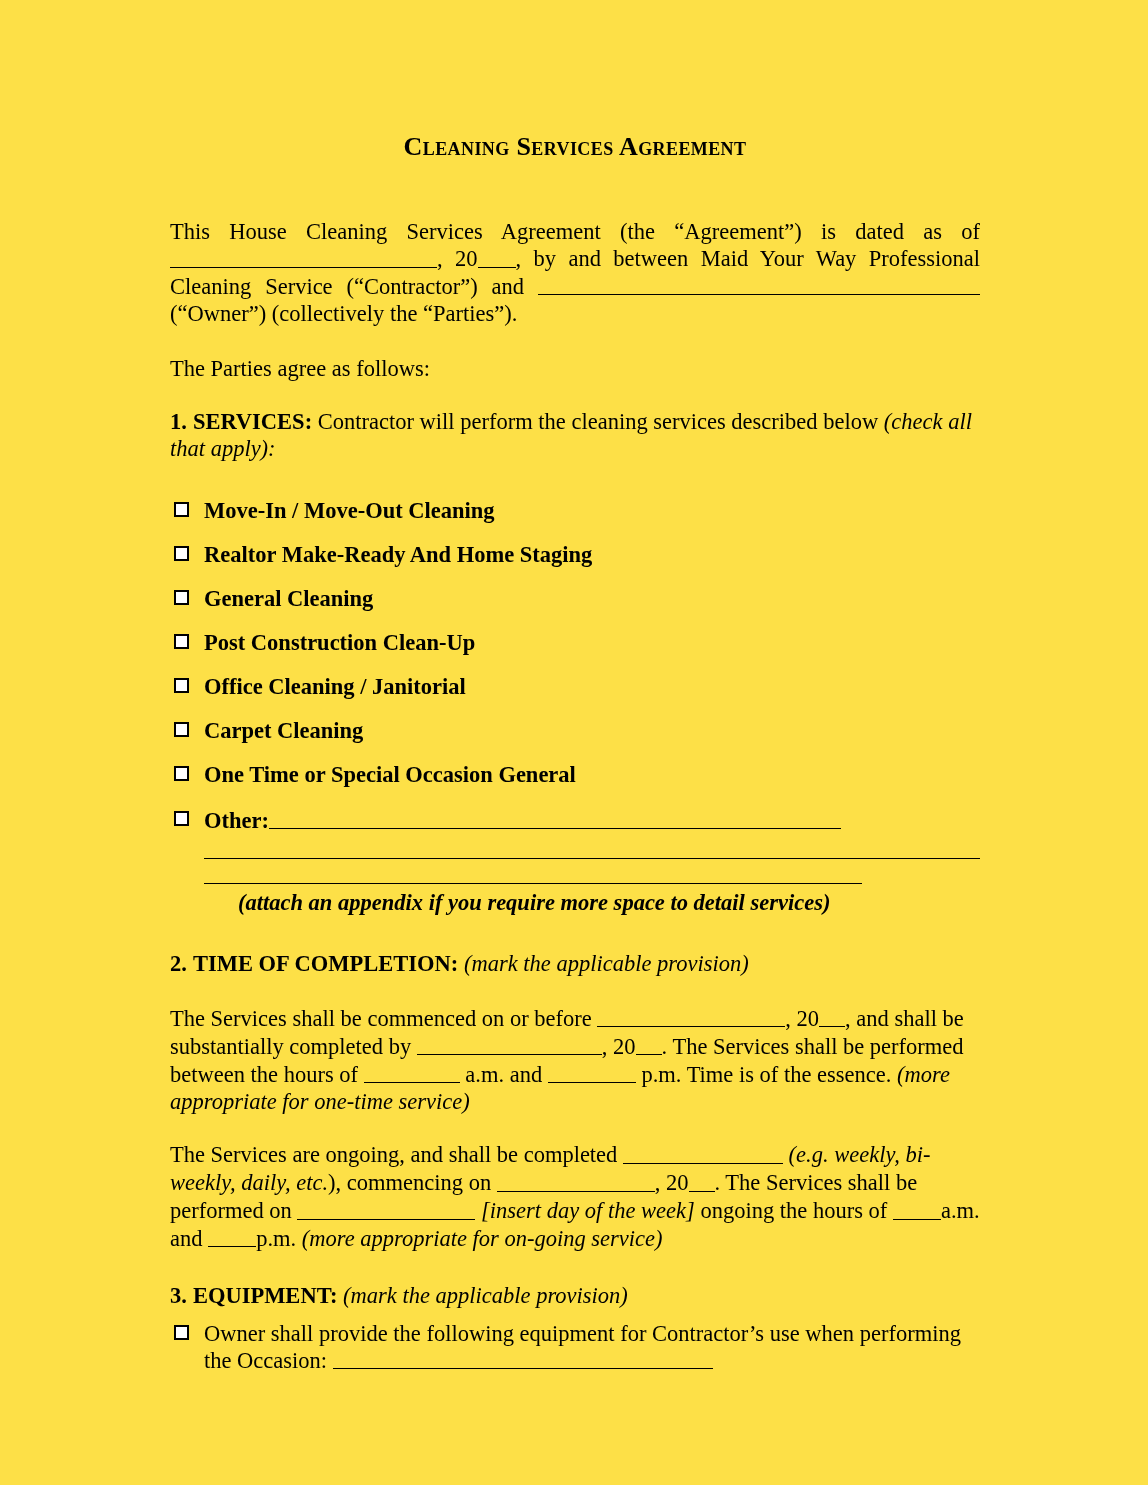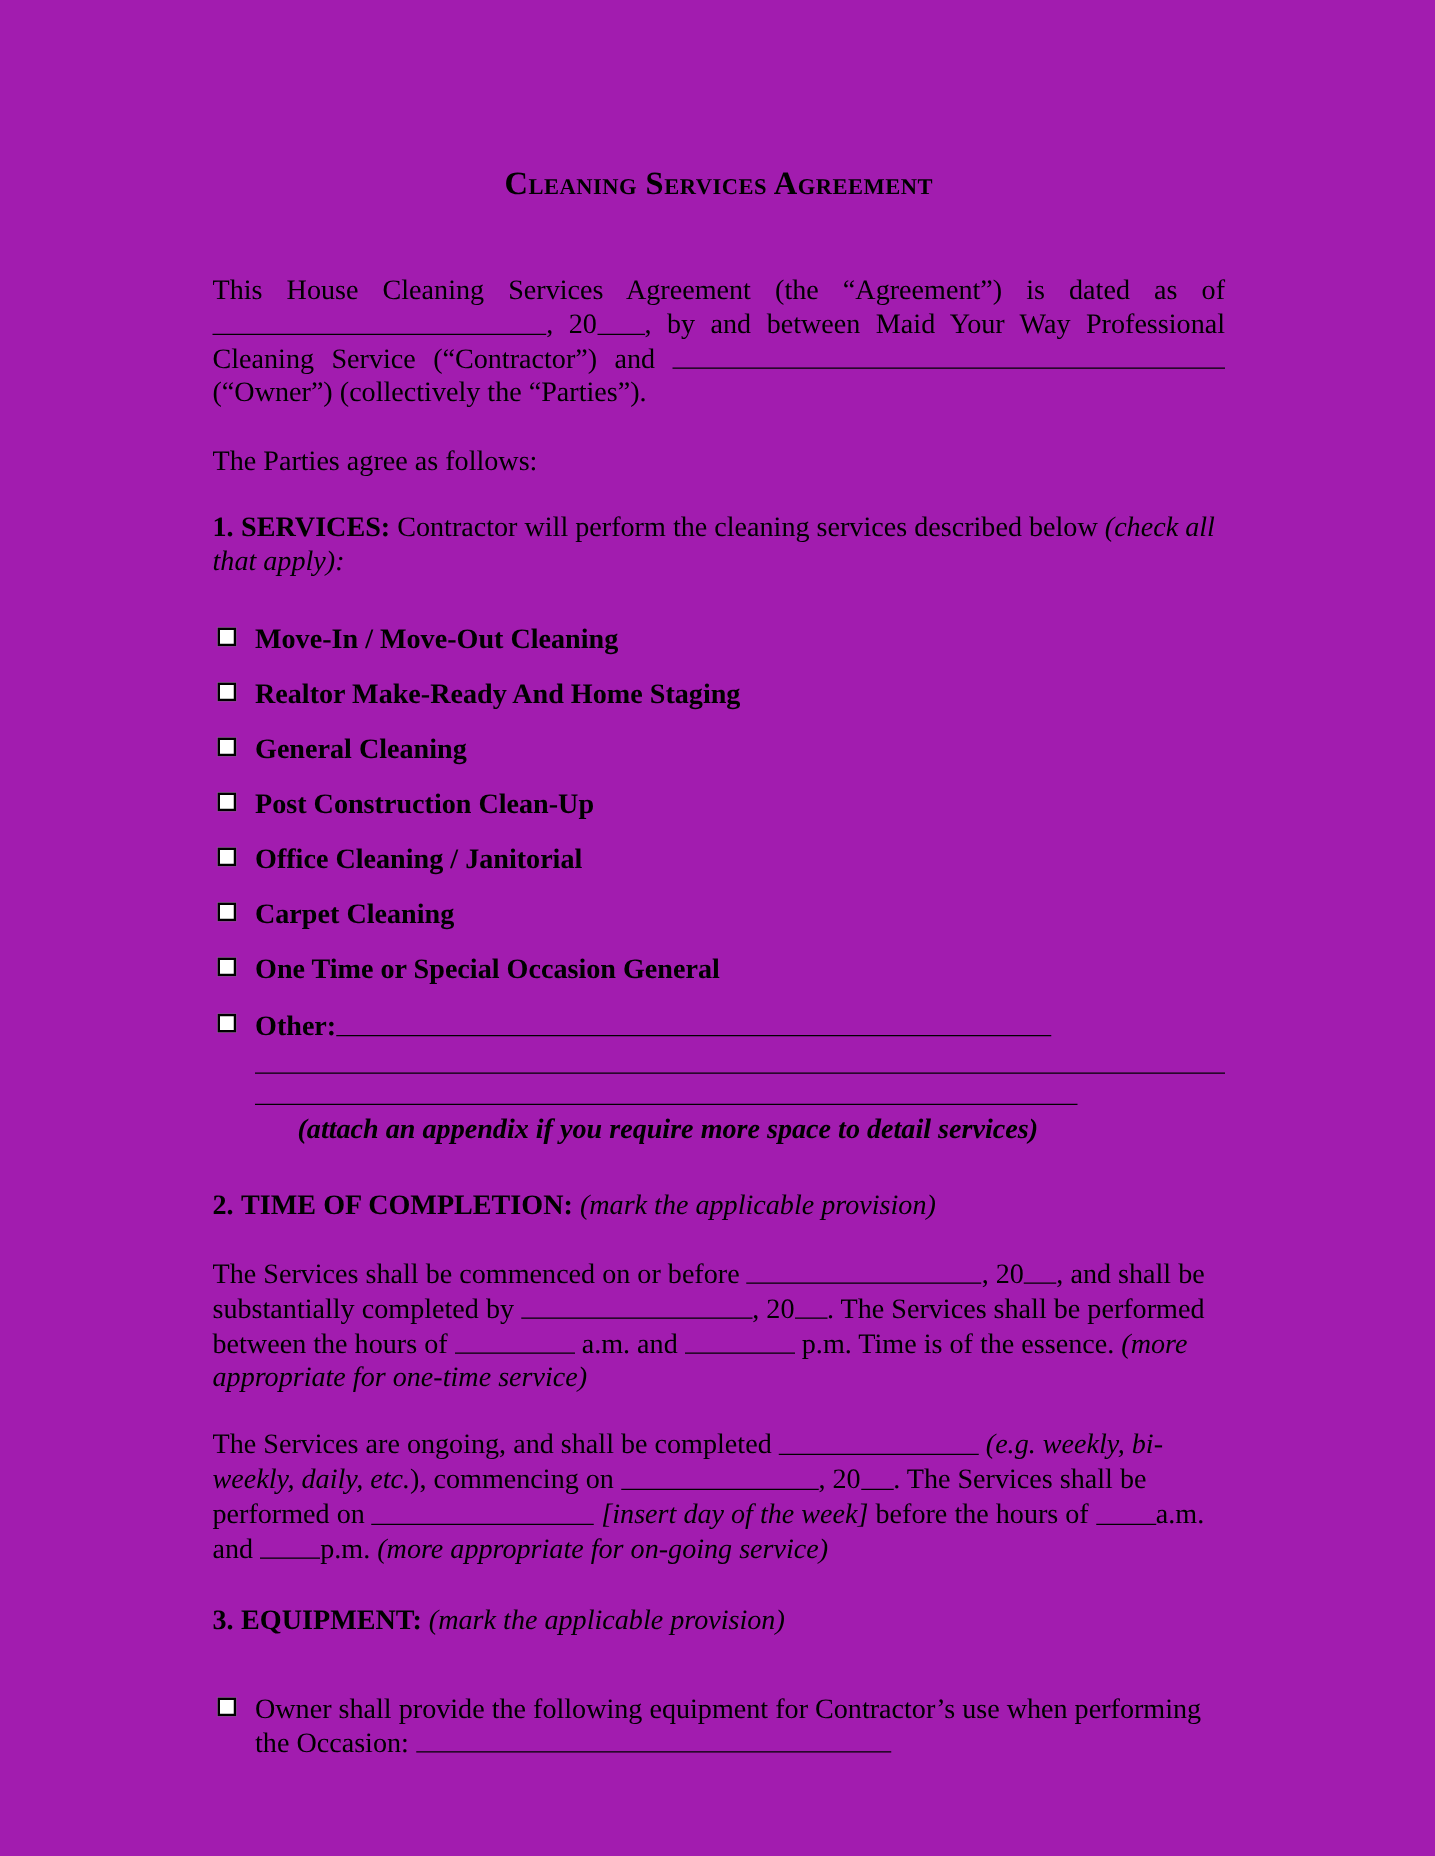--- a/index.html
+++ b/index.html
@@ -9,21 +9,21 @@
     background: #ffffff;
   }
   body {
     font-family: "Liberation Serif", "DejaVu Serif", serif;
     color: #000000;
   }
   .page {
     position: relative;
     width: 1148px;
     height: 1485px;
-    background: #a21caf;
+    background: #fde047;
     overflow: hidden;
     box-sizing: border-box;
   }
   .content {
     position: absolute;
     left: 170px;
     top: 0;
     width: 810px;
   }
 
@@ -49,21 +49,21 @@
     text-align: justify;
     text-align-last: left;
   }
   .sp-intro   { margin-top: 57px; }
   .sp-agree   { margin-top: 28px; }
   .sp-sec1    { margin-top: 27px; }
   .sp-sec2    { margin-top: 35px; }
   .sp-p2a     { margin-top: 27px; }
   .sp-p2b     { margin-top: 26px; }
   .sp-sec3    { margin-top: 30px; }
-  .sp-eq      { margin-top: 44px; }
+  .sp-eq      { margin-top: 11px; }
   .ital { font-style: italic; }
 
   
   .sec-head .num,
   .sec-head .name { font-weight: bold; }
   .sec-head .num { margin-right: 6px; }
 
   
   .blank {
     display: inline-block;
@@ -221,21 +221,21 @@
 
     <p class="appendix-note">(attach an appendix if you require more space to detail services)</p>
 
     <p class="para sec-head sp-sec2"><span class="num">2.</span><span class="name">TIME OF COMPLETION:</span>
       <span class="ital">(mark the applicable provision)</span></p>
 
     <p class="para sp-p2a"><span>The Services shall be commenced on or before</span> <span class="blank b-commence"></span><span>, 20</span><span class="blank b-yr2"></span><span>, and shall be substantially completed by</span> <span class="blank b-subst"></span><span>, 20</span><span class="blank b-yr2"></span><span>.  The Services shall be performed between the hours of</span> <span class="blank b-am"></span> <span>a.m. and</span> <span class="blank b-pm"></span> <span>p.m. Time is of the essence.</span>
       <span class="ital">(more appropriate for one-time service)</span></p>
 
     <p class="para sp-p2b"><span>The Services are ongoing, and shall be completed</span> <span class="blank b-freq"></span> <span class="ital">(e.g. weekly, bi-weekly, daily, etc.</span><span>), commencing on</span> <span class="blank b-start"></span><span>, 20</span><span class="blank b-yr3"></span><span>.  The Services shall be performed on</span> <span class="blank b-day"></span> <span class="ital">[insert day of the week]</span>
-      <span>before the hours of</span>
+      <span>ongoing the hours of</span>
       <span class="blank b-am2"></span><span>a.m. and</span> <span class="blank b-pm2"></span><span>p.m.</span>
       <span class="ital">(more appropriate for on-going service)</span></p>
 
     <p class="para sec-head sp-sec3"><span class="num">3.</span><span class="name">EQUIPMENT:</span>
       <span class="ital">(mark the applicable provision)</span></p>
 
     <div class="eq-row sp-eq">
       <span class="chk"></span><span>Owner shall provide the following equipment for Contractor’s use when performing</span>
       <span class="cont"><span>the Occasion:</span> <span class="blank b-equip"></span></span>
     </div>

